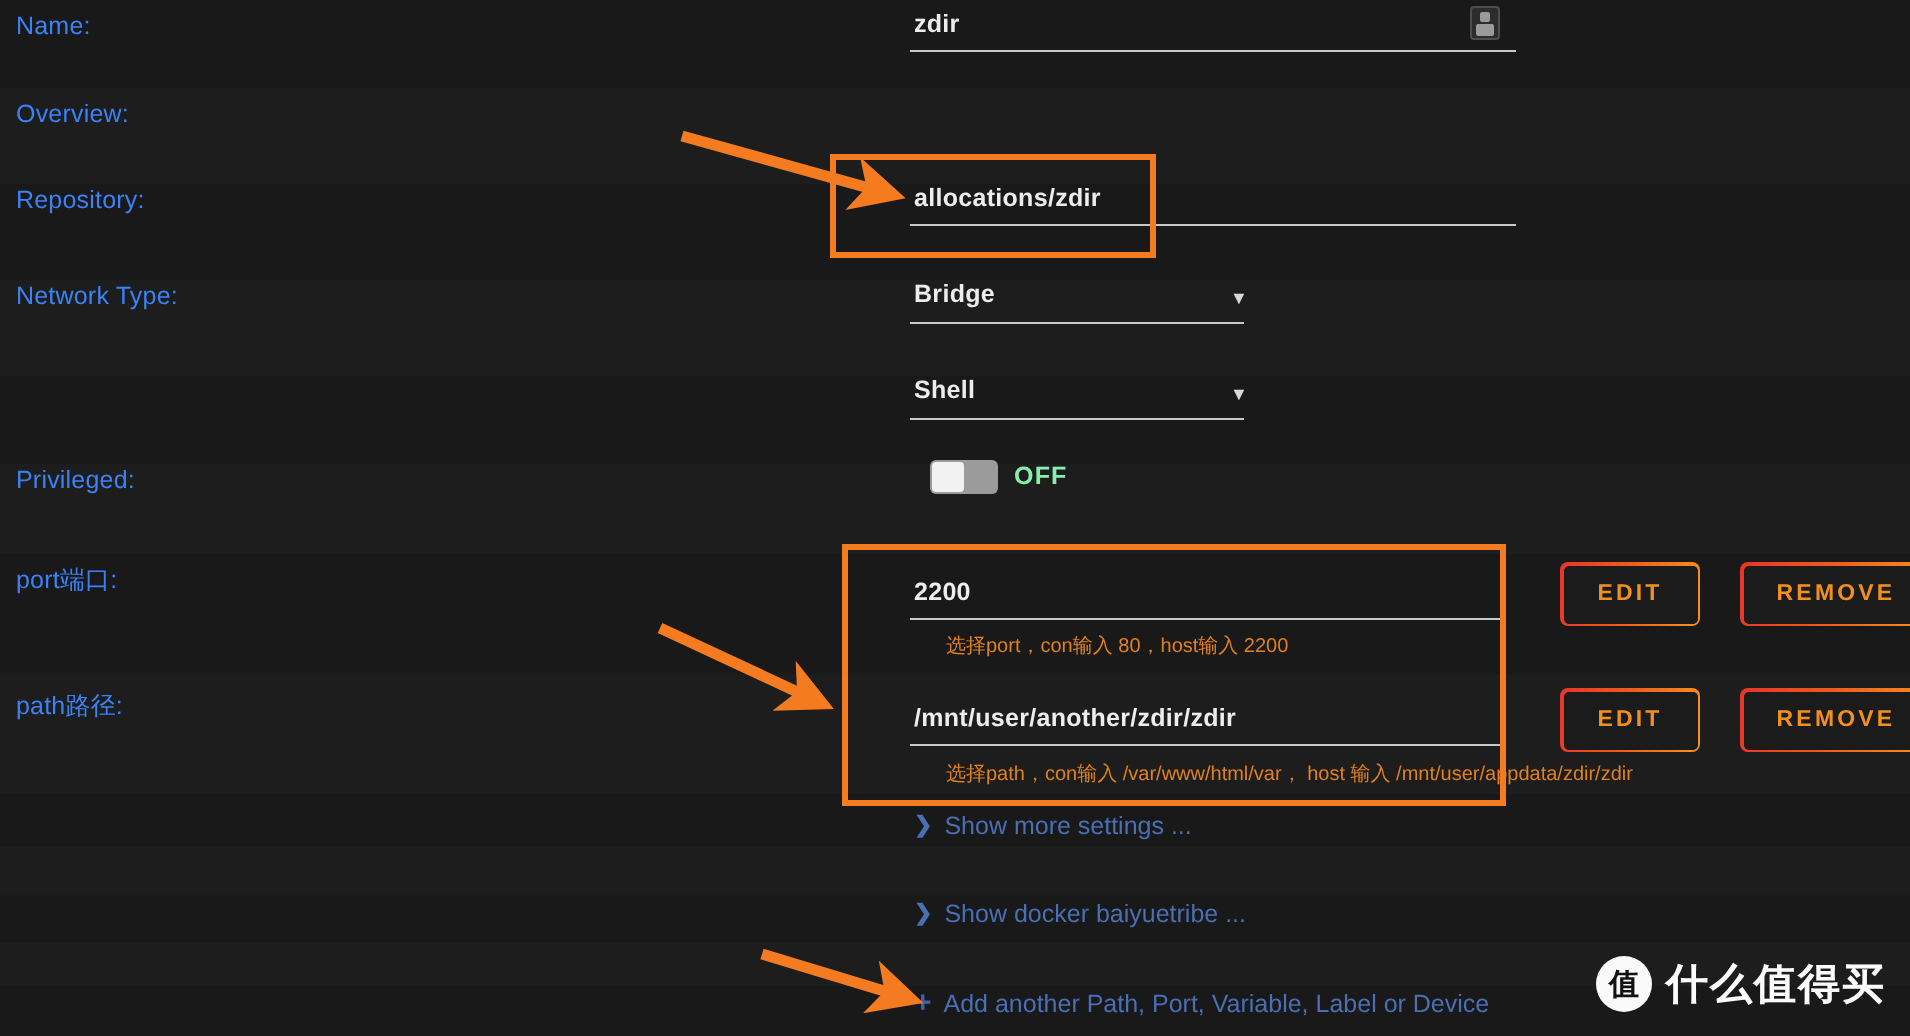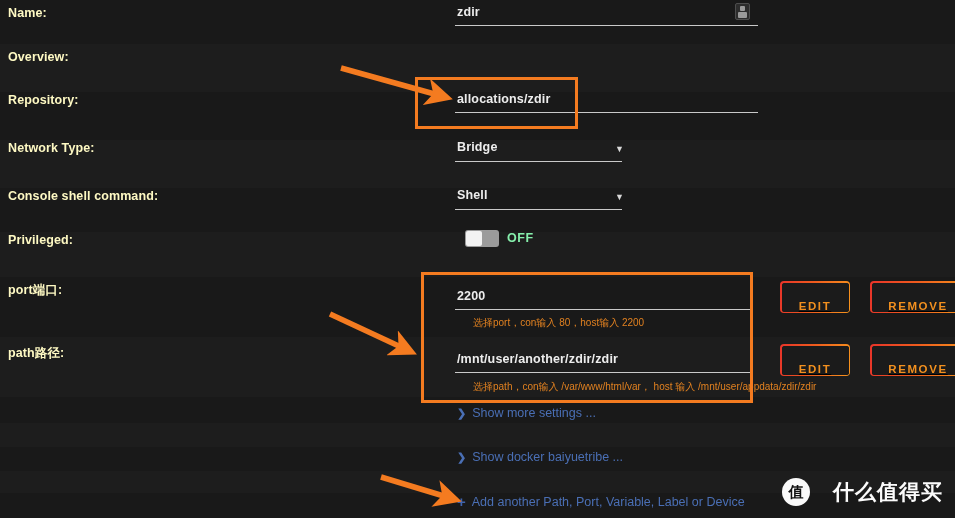--- a/index.html
+++ b/index.html
@@ -24,22 +24,22 @@
     width: 955px;
   }
   .band.alt { background: #1d1d1d; }
   .band.base { background: #191919; }
 
   
   .flabel {
     position: absolute;
     left: 8px;
     font-size: 12.5px;
-    font-weight: bold;
-    color: #fef9c3;
+    font-weight: normal;
+    color: #3b82f6;
     letter-spacing: 0.1px;
     white-space: nowrap;
   }
 
   
   .uline {
     position: absolute;
     border-bottom: 1px solid #c9c9c9;
     box-sizing: border-box;
   }
@@ -138,23 +138,22 @@
     background-origin: border-box;
     background-clip: content-box, border-box;
     border: 0;
   }
   .btn .inner {
     width: 100%;
     height: 100%;
     border-radius: 3px;
     background: #1b1b1b;
     display: flex;
-    align-items: flex-end;
+    align-items: center;
     justify-content: center;
-    text-decoration: underline;
   }
   .btn .inner span {
     font-size: 11.5px;
     font-weight: bold;
     color: #f2901f;
     letter-spacing: 1.6px;
   }
 
   
   .link {
@@ -207,21 +206,20 @@
     align-items: center;
     justify-content: center;
     font-family: "DejaVu Sans", sans-serif;
   }
   .wm .wtext {
     font-size: 21px;
     font-weight: bold;
     color: #fbfbfb;
     letter-spacing: 1px;
     font-family: "DejaVu Sans", sans-serif;
-    margin-left: 16px;
   }
 </style>
 </head>
 <body>
 
 <div id="page">
 
   <div class="band base" style="top:0;height:44px"></div>
   <div class="band alt" style="top:44px;height:48px"></div>
   <div class="band base" style="top:92px;height:48px"></div>
@@ -245,21 +243,20 @@
 
   <div class="flabel" style="top:93px">Repository:</div>
   <div class="ival" style="left:457px;top:92px">allocations/zdir</div>
   <div class="uline" style="left:455px;top:88px;width:303px;height:25px"></div>
 
   <div class="flabel" style="top:141px">Network Type:</div>
   <div class="ival" style="left:457px;top:140px">Bridge</div>
   <span class="selarrow" style="left:615px;top:145px">▼</span>
   <div class="uline" style="left:455px;top:136px;width:167px;height:26px"></div>
 
-  <div class="flabel" style="top:189px">Console shell command:</div>
   <div class="ival" style="left:457px;top:188px">Shell</div>
   <span class="selarrow" style="left:615px;top:193px">▼</span>
   <div class="uline" style="left:455px;top:184px;width:167px;height:26px"></div>
 
   <div class="flabel" style="top:233px">Privileged:</div>
   <div class="toggle" style="left:465px;top:230px">
     <div class="knob"></div>
   </div>
   <div class="toggle-text" style="left:507px;top:231px">OFF</div>
 

